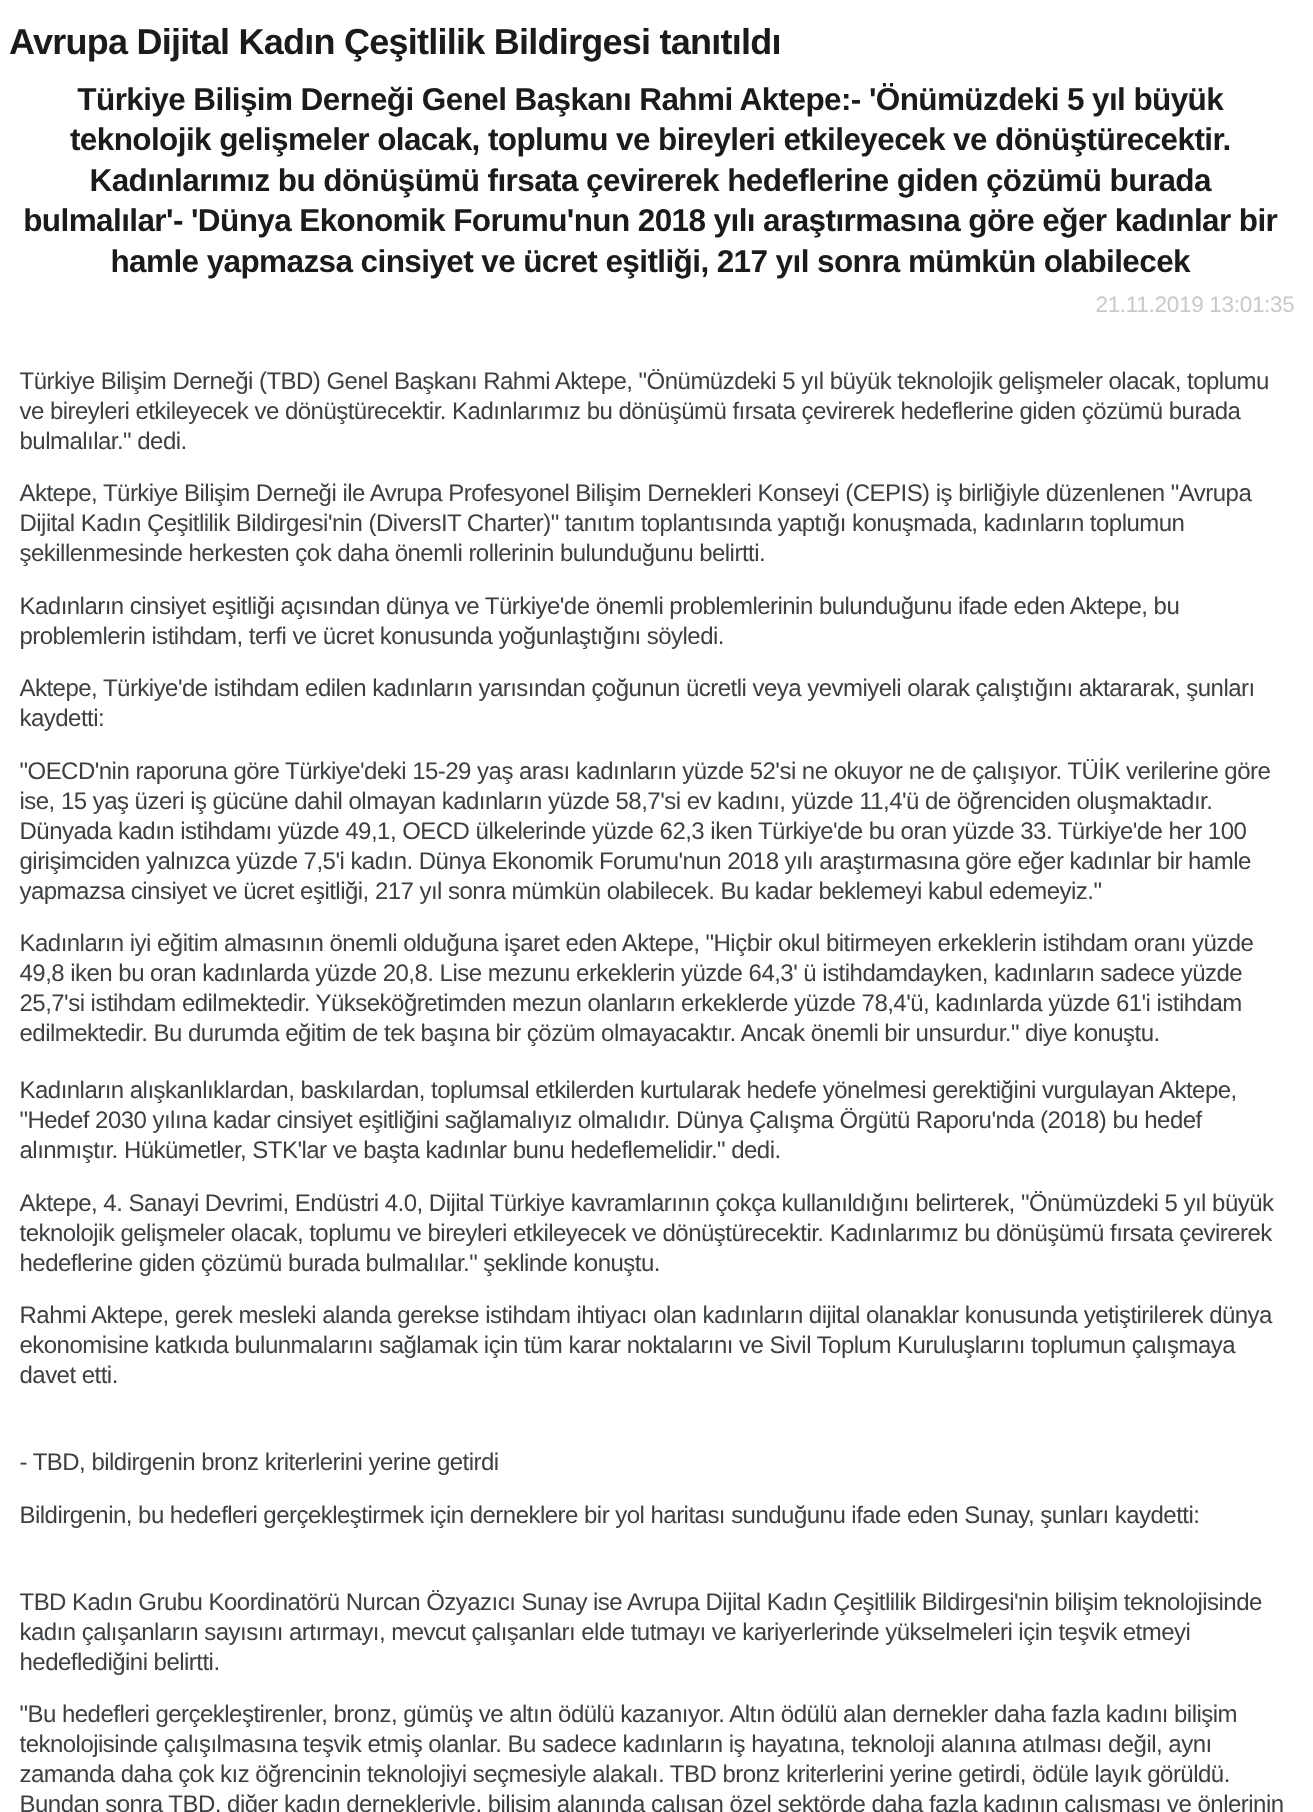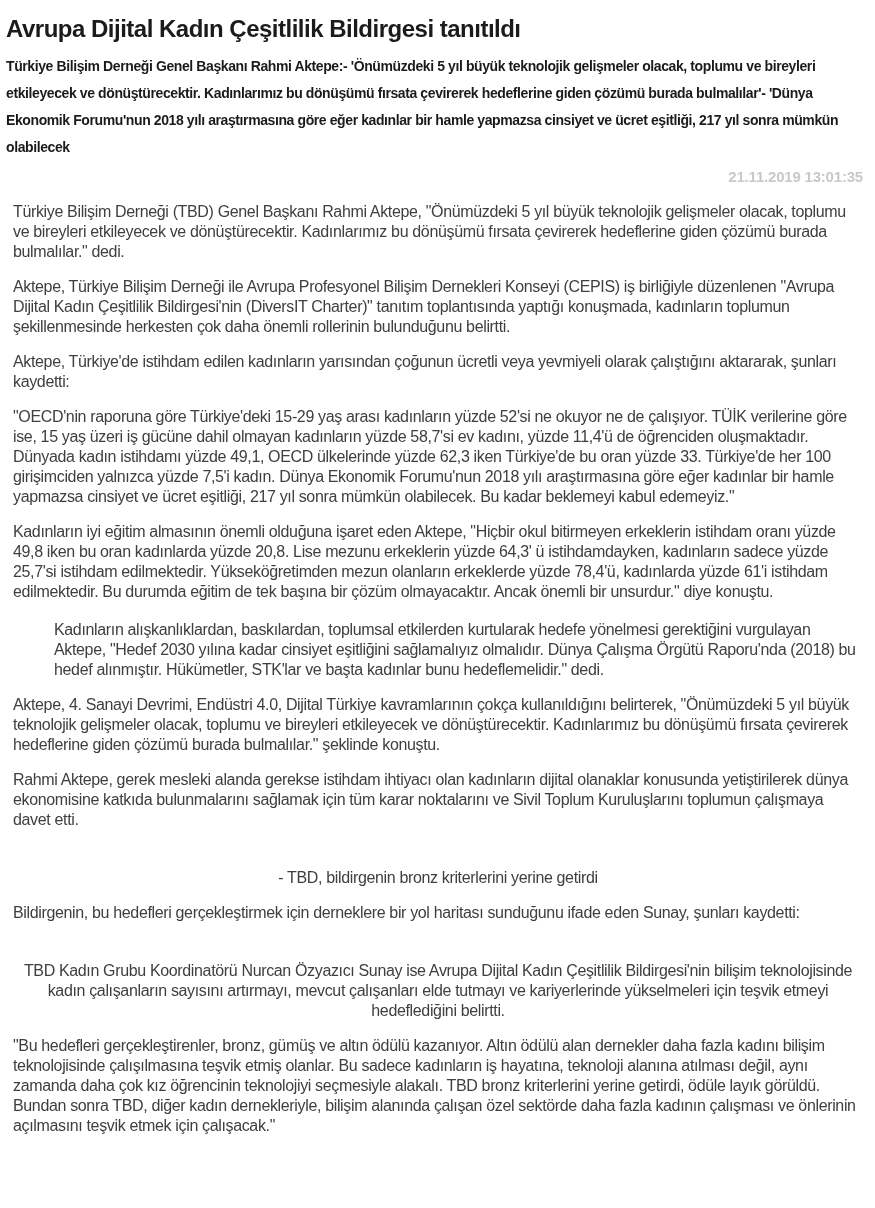--- a/index.html
+++ b/index.html
@@ -23,62 +23,63 @@
   .article-title {
     margin: 14px 8px 10px 6px;
     font-size: 24px;
     line-height: 1.22;
     font-weight: 700;
     letter-spacing: -0.5px;
     color: var(--text_heading);
   }
   .article-summary {
     margin: 0 10px 0 6px;
-    font-size: 14px;
+    font-size: 21px;
     line-height: 27px;
     font-weight: 700;
     letter-spacing: -0.4px;
     color: var(--text_heading);
+    text-align: center;
   }
   .article-timestamp {
-    margin: 6px 8px 16px 0;
+    margin: 6px 8px 32px 0;
     text-align: right;
     font-size: 15px;
     line-height: 19px;
     letter-spacing: -0.2px;
     color: var(--text_timestamp);
-    font-weight: bold;
   }
   .article-body {
     padding: 0 8px 40px 13px;
   }
   .para {
     font-size: 16px;
     line-height: 20px;
     letter-spacing: -0.35px;
     color: var(--text_body);
     margin-bottom: 15px;
   }
-  .gap-md { margin-top: 18px; margin-left: 41px; }
-  .gap-lg { margin-top: 38px; text-align: center; }
+  .gap-md { margin-top: 18px; }
+  .gap-lg { margin-top: 38px; }
 </style>
 </head>
 <body>
 
 <div class="page">
 
   <h1 class="article-title">Avrupa Dijital Kadın Çeşitlilik Bildirgesi tanıtıldı</h1>
 
   <h2 class="article-summary">Türkiye Bilişim Derneği Genel Başkanı Rahmi Aktepe:- 'Önümüzdeki 5 yıl büyük teknolojik gelişmeler olacak, toplumu ve bireyleri etkileyecek ve dönüştürecektir. Kadınlarımız bu dönüşümü fırsata çevirerek hedeflerine giden çözümü burada bulmalılar'- 'Dünya Ekonomik Forumu'nun 2018 yılı araştırmasına göre eğer kadınlar bir hamle yapmazsa cinsiyet ve ücret eşitliği, 217 yıl sonra mümkün olabilecek</h2>
 
   <div class="article-timestamp">21.11.2019 13:01:35</div>
 
   <div class="article-body">
     <p class="para">Türkiye Bilişim Derneği (TBD) Genel Başkanı Rahmi Aktepe, "Önümüzdeki 5 yıl büyük teknolojik gelişmeler olacak, toplumu ve bireyleri etkileyecek ve dönüştürecektir. Kadınlarımız bu dönüşümü fırsata çevirerek hedeflerine giden çözümü burada bulmalılar." dedi.</p>
     <p class="para">Aktepe, Türkiye Bilişim Derneği ile Avrupa Profesyonel Bilişim Dernekleri Konseyi (CEPIS) iş birliğiyle düzenlenen "Avrupa Dijital Kadın Çeşitlilik Bildirgesi'nin (DiversIT Charter)" tanıtım toplantısında yaptığı konuşmada, kadınların toplumun şekillenmesinde herkesten çok daha önemli rollerinin bulunduğunu belirtti.</p>
+    <p class="para">Kadınların cinsiyet eşitliği açısından dünya ve Türkiye'de önemli problemlerinin bulunduğunu ifade eden Aktepe, bu problemlerin istihdam, terfi ve ücret konusunda yoğunlaştığını söyledi.</p>
     <p class="para">Aktepe, Türkiye'de istihdam edilen kadınların yarısından çoğunun ücretli veya yevmiyeli olarak çalıştığını aktararak, şunları kaydetti:</p>
     <p class="para">"OECD'nin raporuna göre Türkiye'deki 15-29 yaş arası kadınların yüzde 52'si ne okuyor ne de çalışıyor. TÜİK verilerine göre ise, 15 yaş üzeri iş gücüne dahil olmayan kadınların yüzde 58,7'si ev kadını, yüzde 11,4'ü de öğrenciden oluşmaktadır. Dünyada kadın istihdamı yüzde 49,1, OECD ülkelerinde yüzde 62,3 iken Türkiye'de bu oran yüzde 33. Türkiye'de her 100 girişimciden yalnızca yüzde 7,5'i kadın. Dünya Ekonomik Forumu'nun 2018 yılı araştırmasına göre eğer kadınlar bir hamle yapmazsa cinsiyet ve ücret eşitliği, 217 yıl sonra mümkün olabilecek. Bu kadar beklemeyi kabul edemeyiz."</p>
     <p class="para">Kadınların iyi eğitim almasının önemli olduğuna işaret eden Aktepe, "Hiçbir okul bitirmeyen erkeklerin istihdam oranı yüzde 49,8 iken bu oran kadınlarda yüzde 20,8. Lise mezunu erkeklerin yüzde 64,3' ü istihdamdayken, kadınların sadece yüzde 25,7'si istihdam edilmektedir. Yükseköğretimden mezun olanların erkeklerde yüzde 78,4'ü, kadınlarda yüzde 61'i istihdam edilmektedir. Bu durumda eğitim de tek başına bir çözüm olmayacaktır. Ancak önemli bir unsurdur." diye konuştu.</p>
     <p class="para gap-md">Kadınların alışkanlıklardan, baskılardan, toplumsal etkilerden kurtularak hedefe yönelmesi gerektiğini vurgulayan Aktepe, "Hedef 2030 yılına kadar cinsiyet eşitliğini sağlamalıyız olmalıdır. Dünya Çalışma Örgütü Raporu'nda (2018) bu hedef alınmıştır. Hükümetler, STK'lar ve başta kadınlar bunu hedeflemelidir." dedi.</p>
     <p class="para">Aktepe, 4. Sanayi Devrimi, Endüstri 4.0, Dijital Türkiye kavramlarının çokça kullanıldığını belirterek, "Önümüzdeki 5 yıl büyük teknolojik gelişmeler olacak, toplumu ve bireyleri etkileyecek ve dönüştürecektir. Kadınlarımız bu dönüşümü fırsata çevirerek hedeflerine giden çözümü burada bulmalılar." şeklinde konuştu.</p>
     <p class="para">Rahmi Aktepe, gerek mesleki alanda gerekse istihdam ihtiyacı olan kadınların dijital olanaklar konusunda yetiştirilerek dünya ekonomisine katkıda bulunmalarını sağlamak için tüm karar noktalarını ve Sivil Toplum Kuruluşlarını toplumun çalışmaya davet etti.</p>
     <p class="para gap-lg">- TBD, bildirgenin bronz kriterlerini yerine getirdi</p>
     <p class="para">Bildirgenin, bu hedefleri gerçekleştirmek için derneklere bir yol haritası sunduğunu ifade eden Sunay, şunları kaydetti:</p>
     <p class="para gap-lg">TBD Kadın Grubu Koordinatörü Nurcan Özyazıcı Sunay ise Avrupa Dijital Kadın Çeşitlilik Bildirgesi'nin bilişim teknolojisinde kadın çalışanların sayısını artırmayı, mevcut çalışanları elde tutmayı ve kariyerlerinde yükselmeleri için teşvik etmeyi hedeflediğini belirtti.</p>
     <p class="para">"Bu hedefleri gerçekleştirenler, bronz, gümüş ve altın ödülü kazanıyor. Altın ödülü alan dernekler daha fazla kadını bilişim teknolojisinde çalışılmasına teşvik etmiş olanlar. Bu sadece kadınların iş hayatına, teknoloji alanına atılması değil, aynı zamanda daha çok kız öğrencinin teknolojiyi seçmesiyle alakalı. TBD bronz kriterlerini yerine getirdi, ödüle layık görüldü. Bundan sonra TBD, diğer kadın dernekleriyle, bilişim alanında çalışan özel sektörde daha fazla kadının çalışması ve önlerinin açılmasını teşvik etmek için çalışacak."</p>

